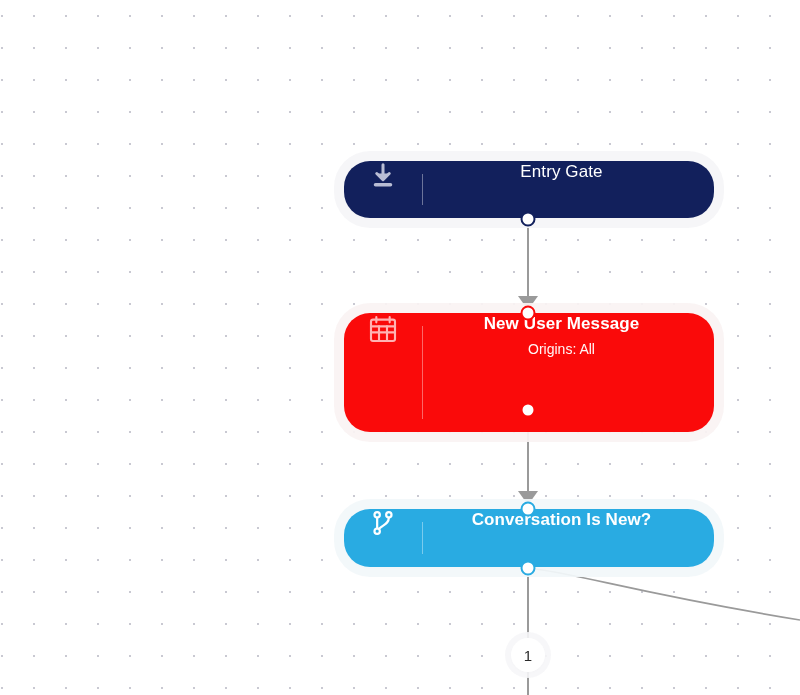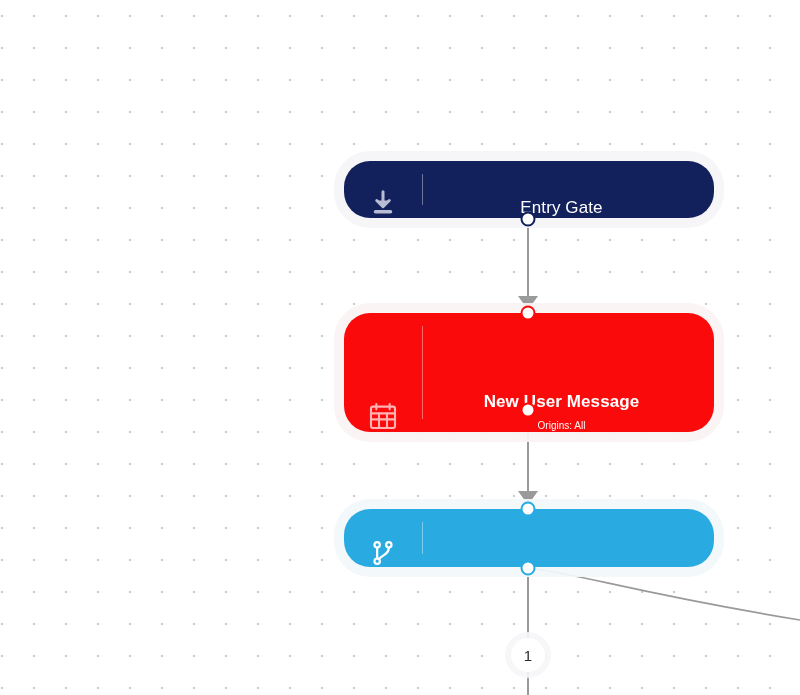--- a/index.html
+++ b/index.html
@@ -31,21 +31,21 @@
     inset: 0;
     width: 800px;
     height: 695px;
     pointer-events: none;
   }
 
   
   .node {
     position: absolute;
     display: flex;
-    align-items: flex-end;
+    align-items: flex-start;
     border-radius: 26px;
     box-shadow: 0 0 0 10px rgba(245,245,247,0.92),
                 0 2px 6px rgba(0,0,0,0.10);
     color: #ffffff;
     user-select: none;
   }
 
   .node-icon {
     width: 78px;
     flex: 0 0 78px;
@@ -70,21 +70,21 @@
     padding: 0 14px 0 0;
     text-align: center;
   }
 
   .node-title {
     font-size: 17px;
     letter-spacing: 0.1px;
     line-height: 1.25;
   }
   .node-subtitle {
-    font-size: 10px;
+    font-size: 14px;
     line-height: 1.35;
     margin-top: 6px;
     color: rgba(255,255,255,0.97);
   }
 
   
   #node-entry-gate {
     left: 344px; top: 161px;
     width: 370px; height: 57px;
     background: #12205C;
@@ -200,20 +200,23 @@
     <div class="node-icon">
       <svg class="icon-svg" width="28" height="28" viewBox="0 0 24 24" fill="none" stroke="#ffffff" stroke-width="1.9" stroke-linecap="round" stroke-linejoin="round">
         <circle cx="7" cy="5" r="2.3"></circle>
         <circle cx="17" cy="5" r="2.3"></circle>
         <circle cx="7" cy="19" r="2.3"></circle>
         <path d="M7 7.3 L7 16.7"></path>
         <path d="M17 7.3 C17 13, 12 13.5, 8.6 17"></path>
       </svg>
     </div>
     <div class="node-divider"></div>
+    <div class="node-body">
+      <div class="node-title">Conversation Is New?</div>
+    </div>
   </div>
   <div class="handle blue" style="left:528px; top:509px;"></div>
   <div class="handle blue" style="left:528px; top:568px;"></div>
 
   <div id="branch-badge-1">
     <span>1</span>
   </div>
 
 </div>
 

